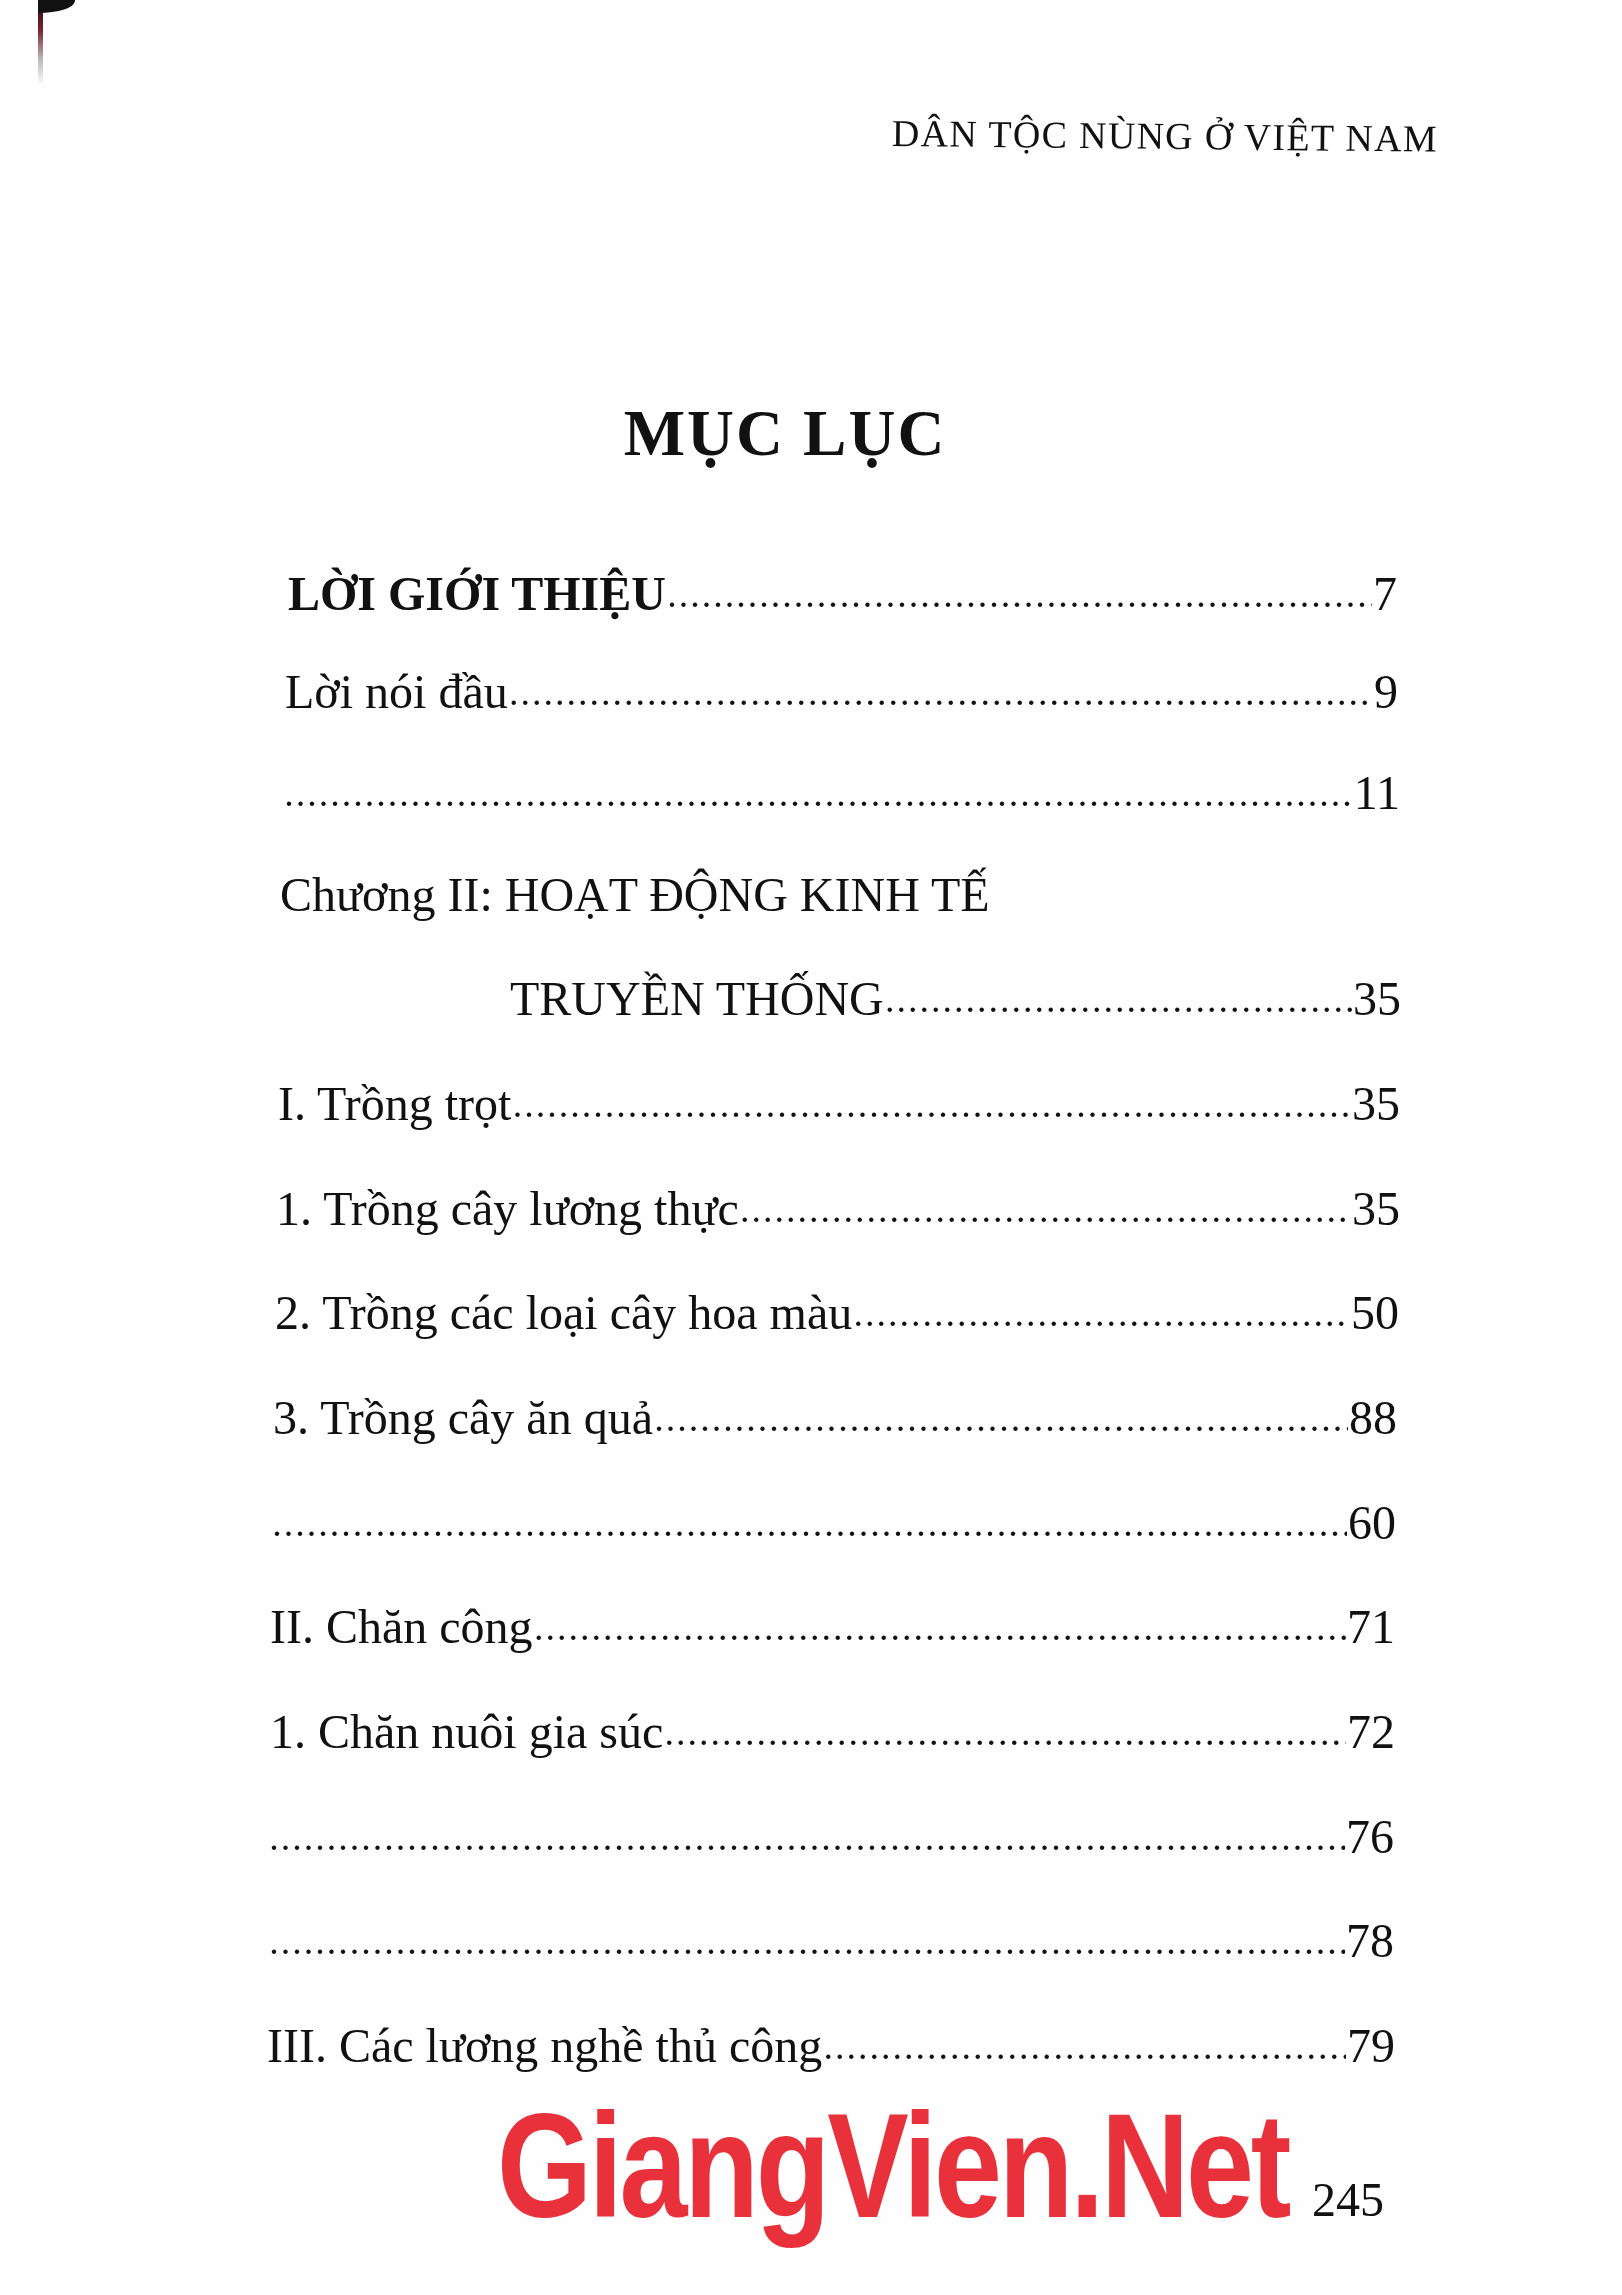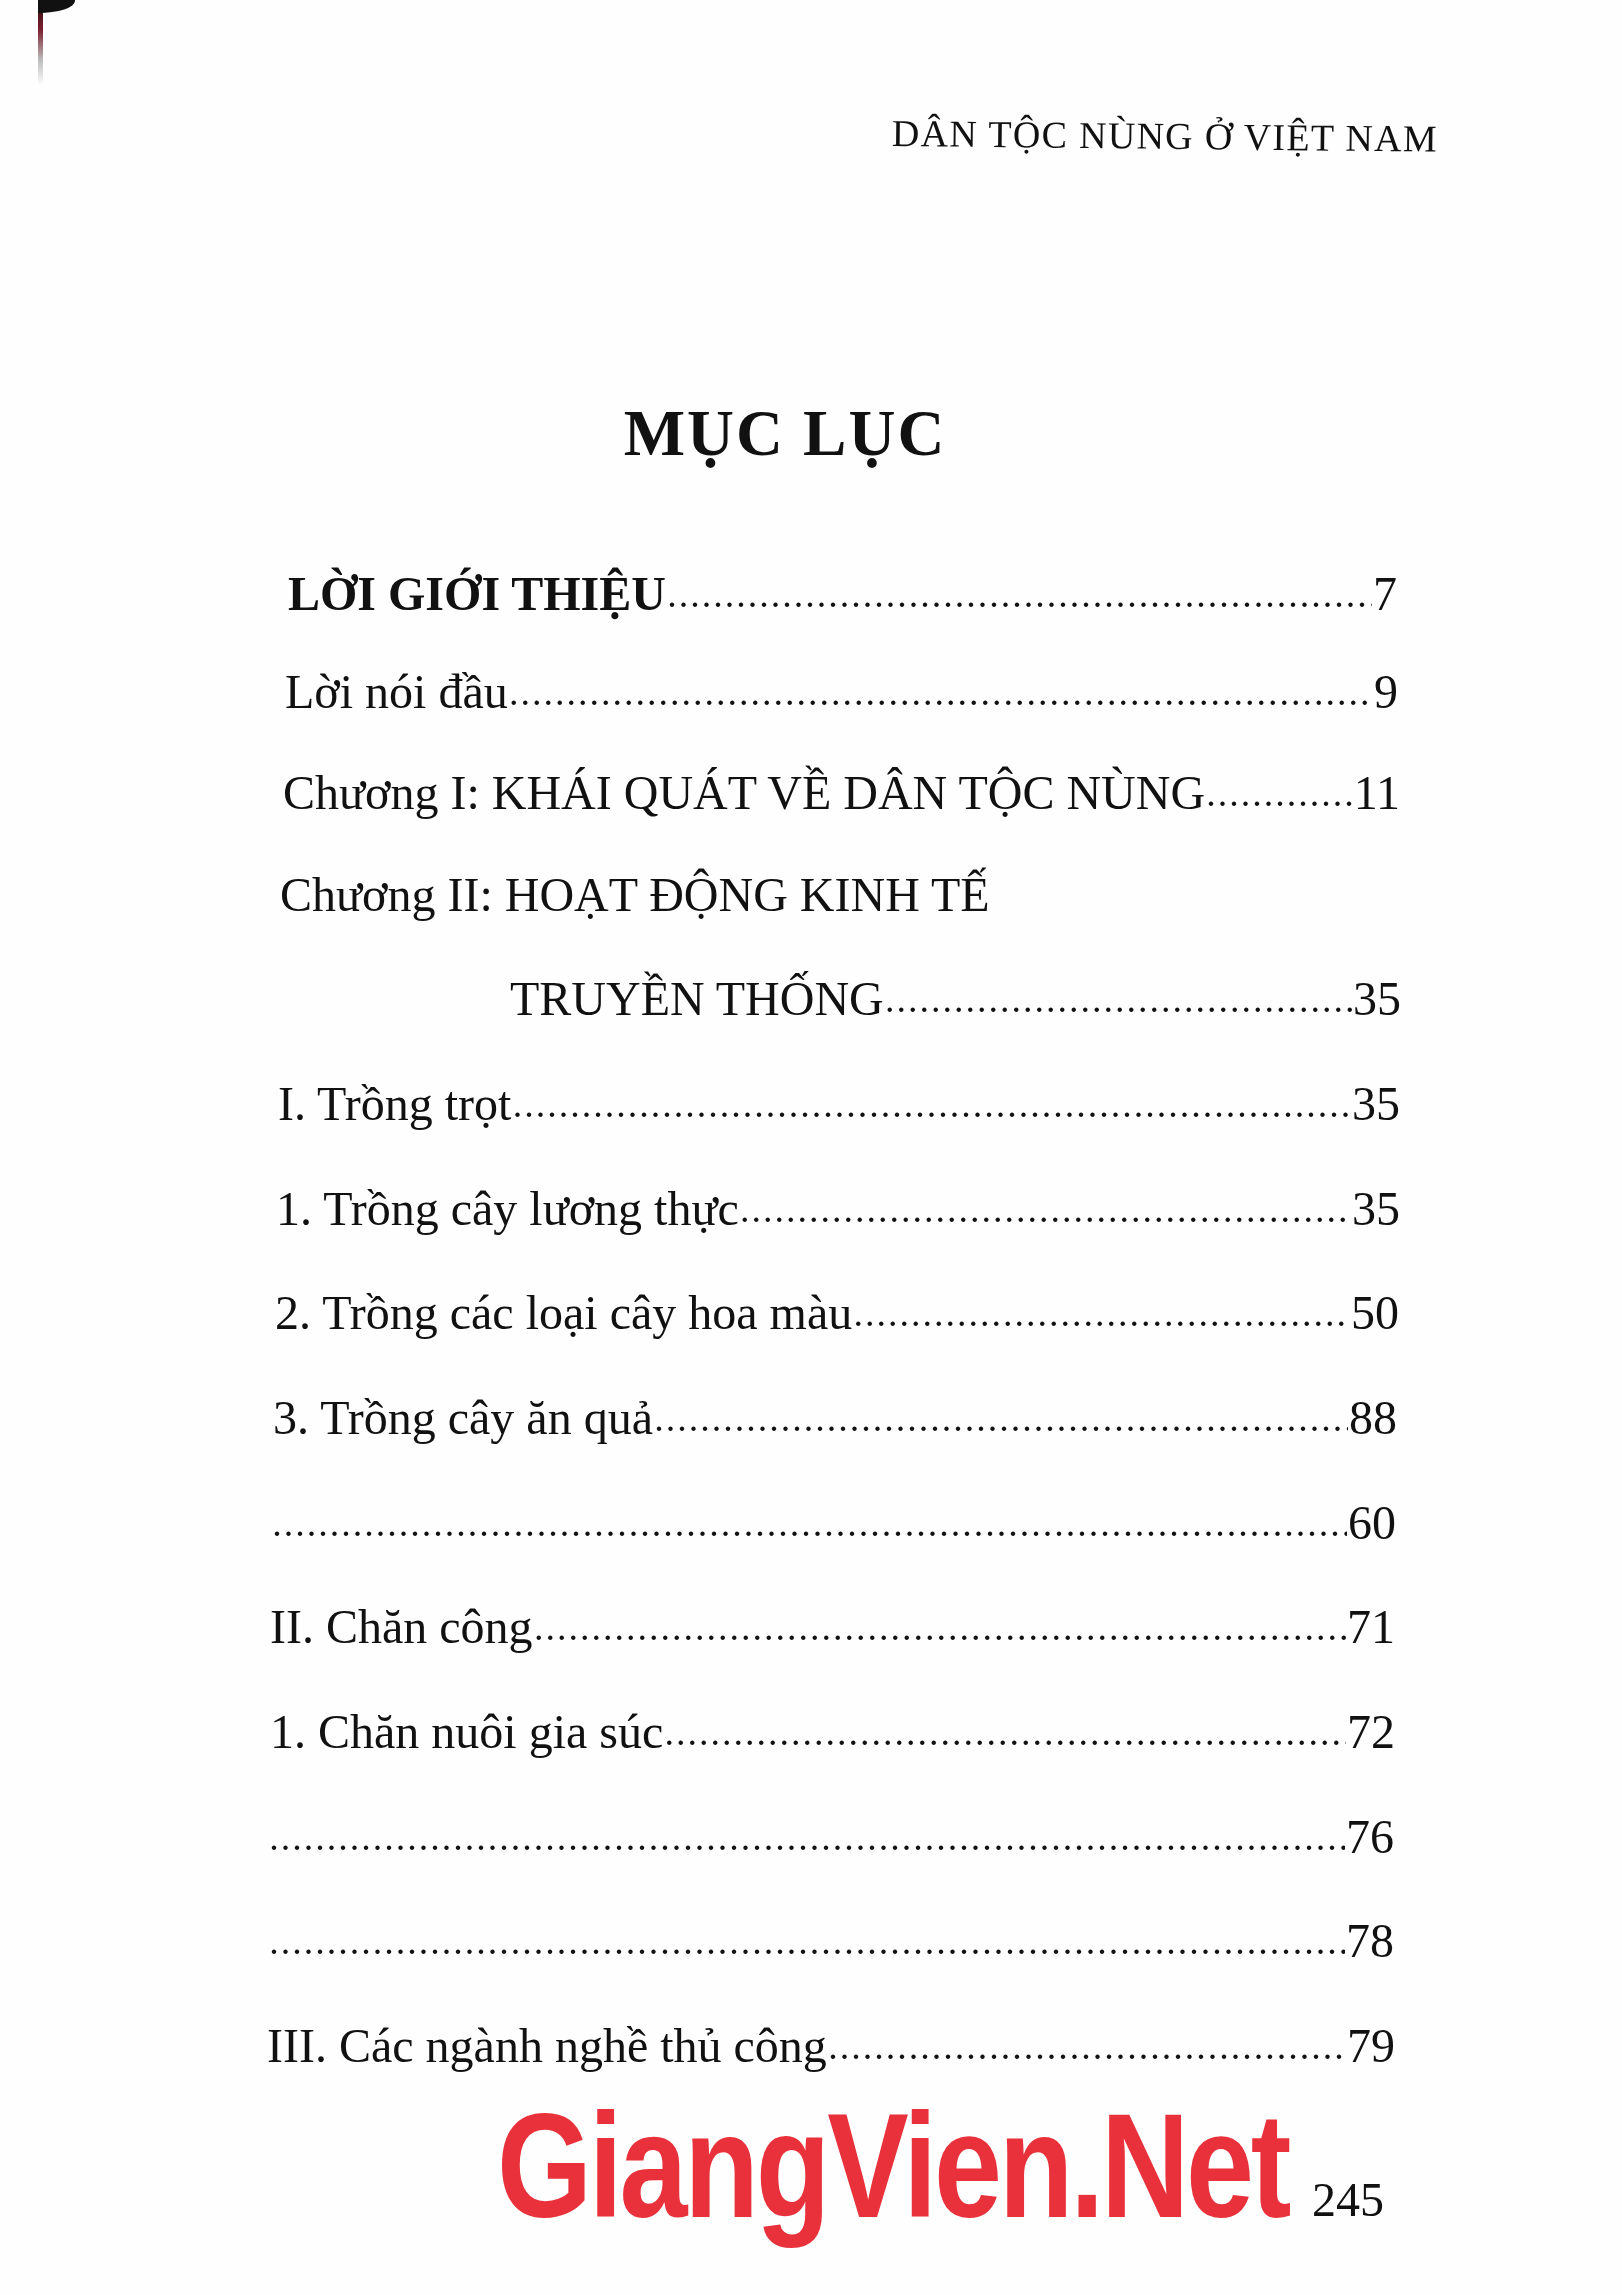--- a/index.html
+++ b/index.html
@@ -76,21 +76,20 @@
     <span class="page">7</span>
   </div>
 
   <div class="entry" style="left:285px; top:664px; width:1113px;">
     <span class="label">Lời nói đầu</span>
     <span class="leader"></span>
     <span class="page">9</span>
   </div>
 
   <div class="entry" style="left:283px; top:765px; width:1117px;">
-    <span class="label">Chương I: KHÁI QUÁT VỀ DÂN TỘC NÙNG</span>
     <span class="leader"></span>
     <span class="page">11</span>
   </div>
 
   <div class="chapter-line" style="left:280px; top:867px;">Chương II: HOẠT ĐỘNG KINH TẾ</div>
   <div class="entry" style="left:510px; top:971px; width:891px;">
     <span class="label">TRUYỀN THỐNG</span>
     <span class="leader"></span>
     <span class="page">35</span>
   </div>
@@ -140,21 +139,21 @@
     <span class="leader"></span>
     <span class="page">76</span>
   </div>
 
   <div class="entry" style="left:268px; top:1913px; width:1126px;">
     <span class="leader"></span>
     <span class="page">78</span>
   </div>
 
   <div class="entry" style="left:267px; top:2018px; width:1128px;">
-    <span class="label">III. Các ngành nghề thủ công</span>
+    <span class="label">III. Các lương nghề thủ công</span>
     <span class="leader"></span>
     <span class="page">79</span>
   </div>
 </div>
 
 <div class="watermark">GiangVien.Net</div>
 
 <div class="page-number">245</div>
 
 

